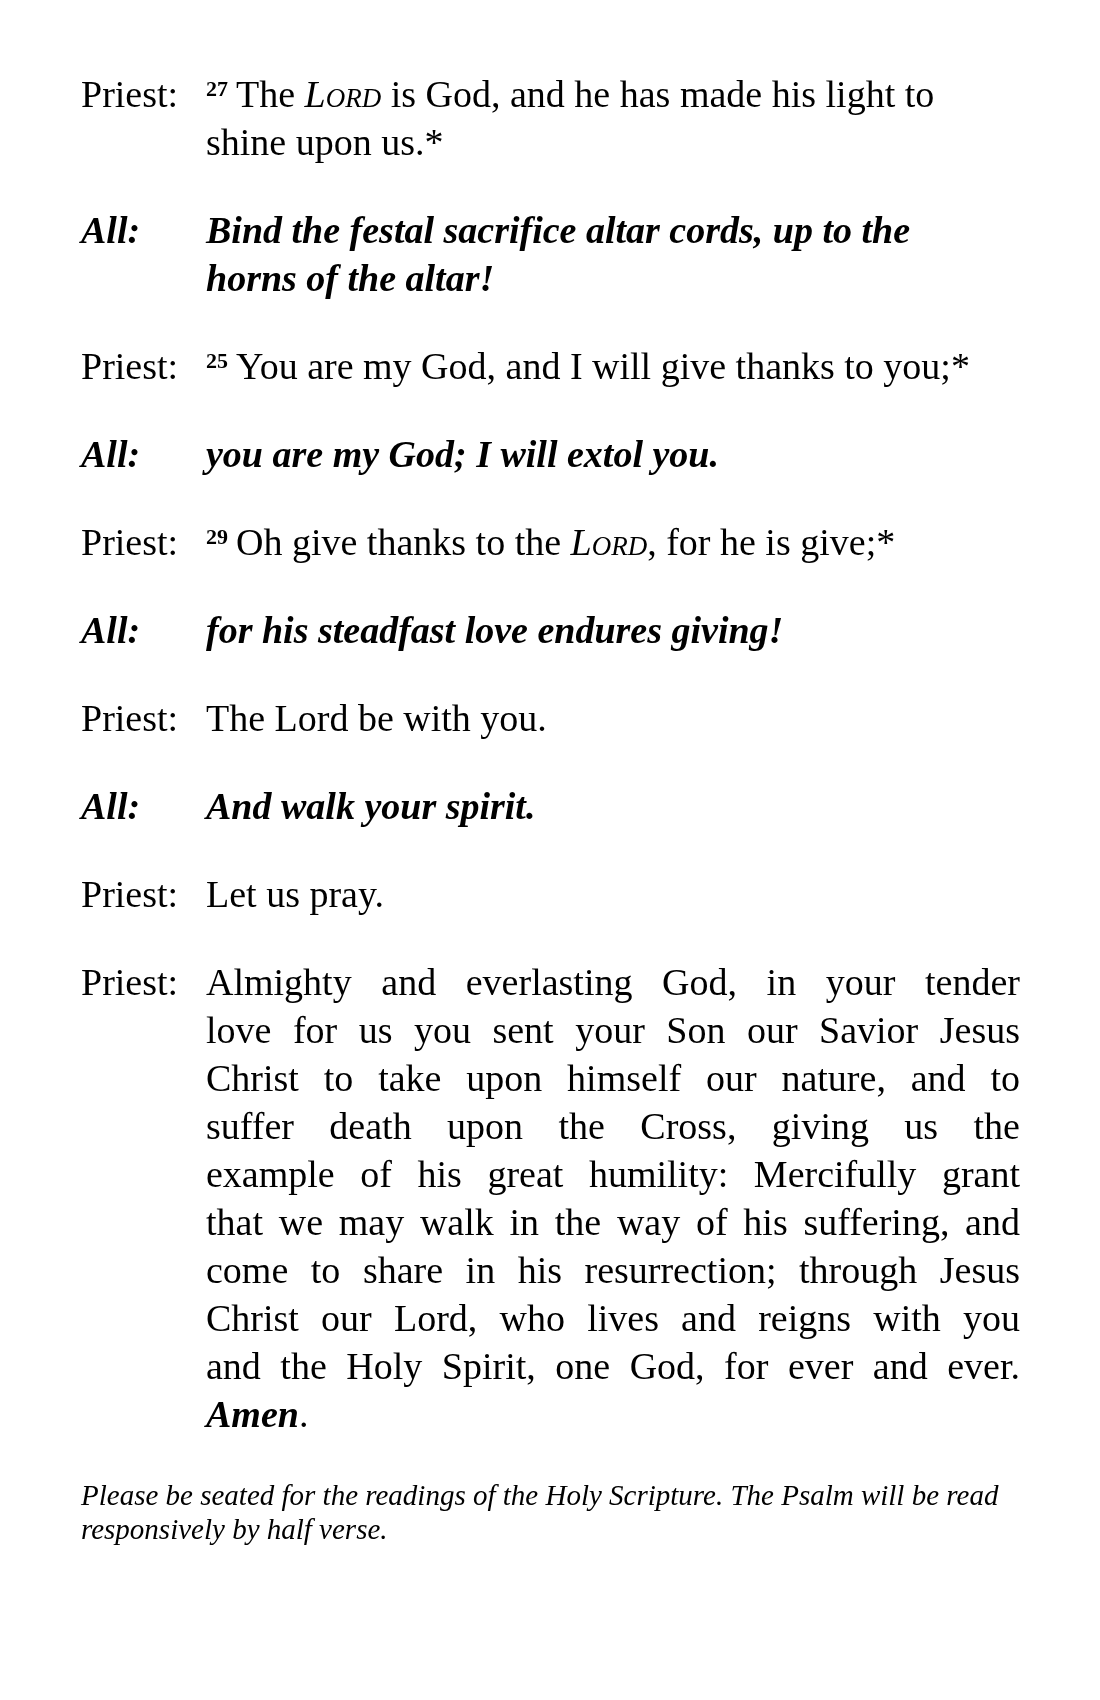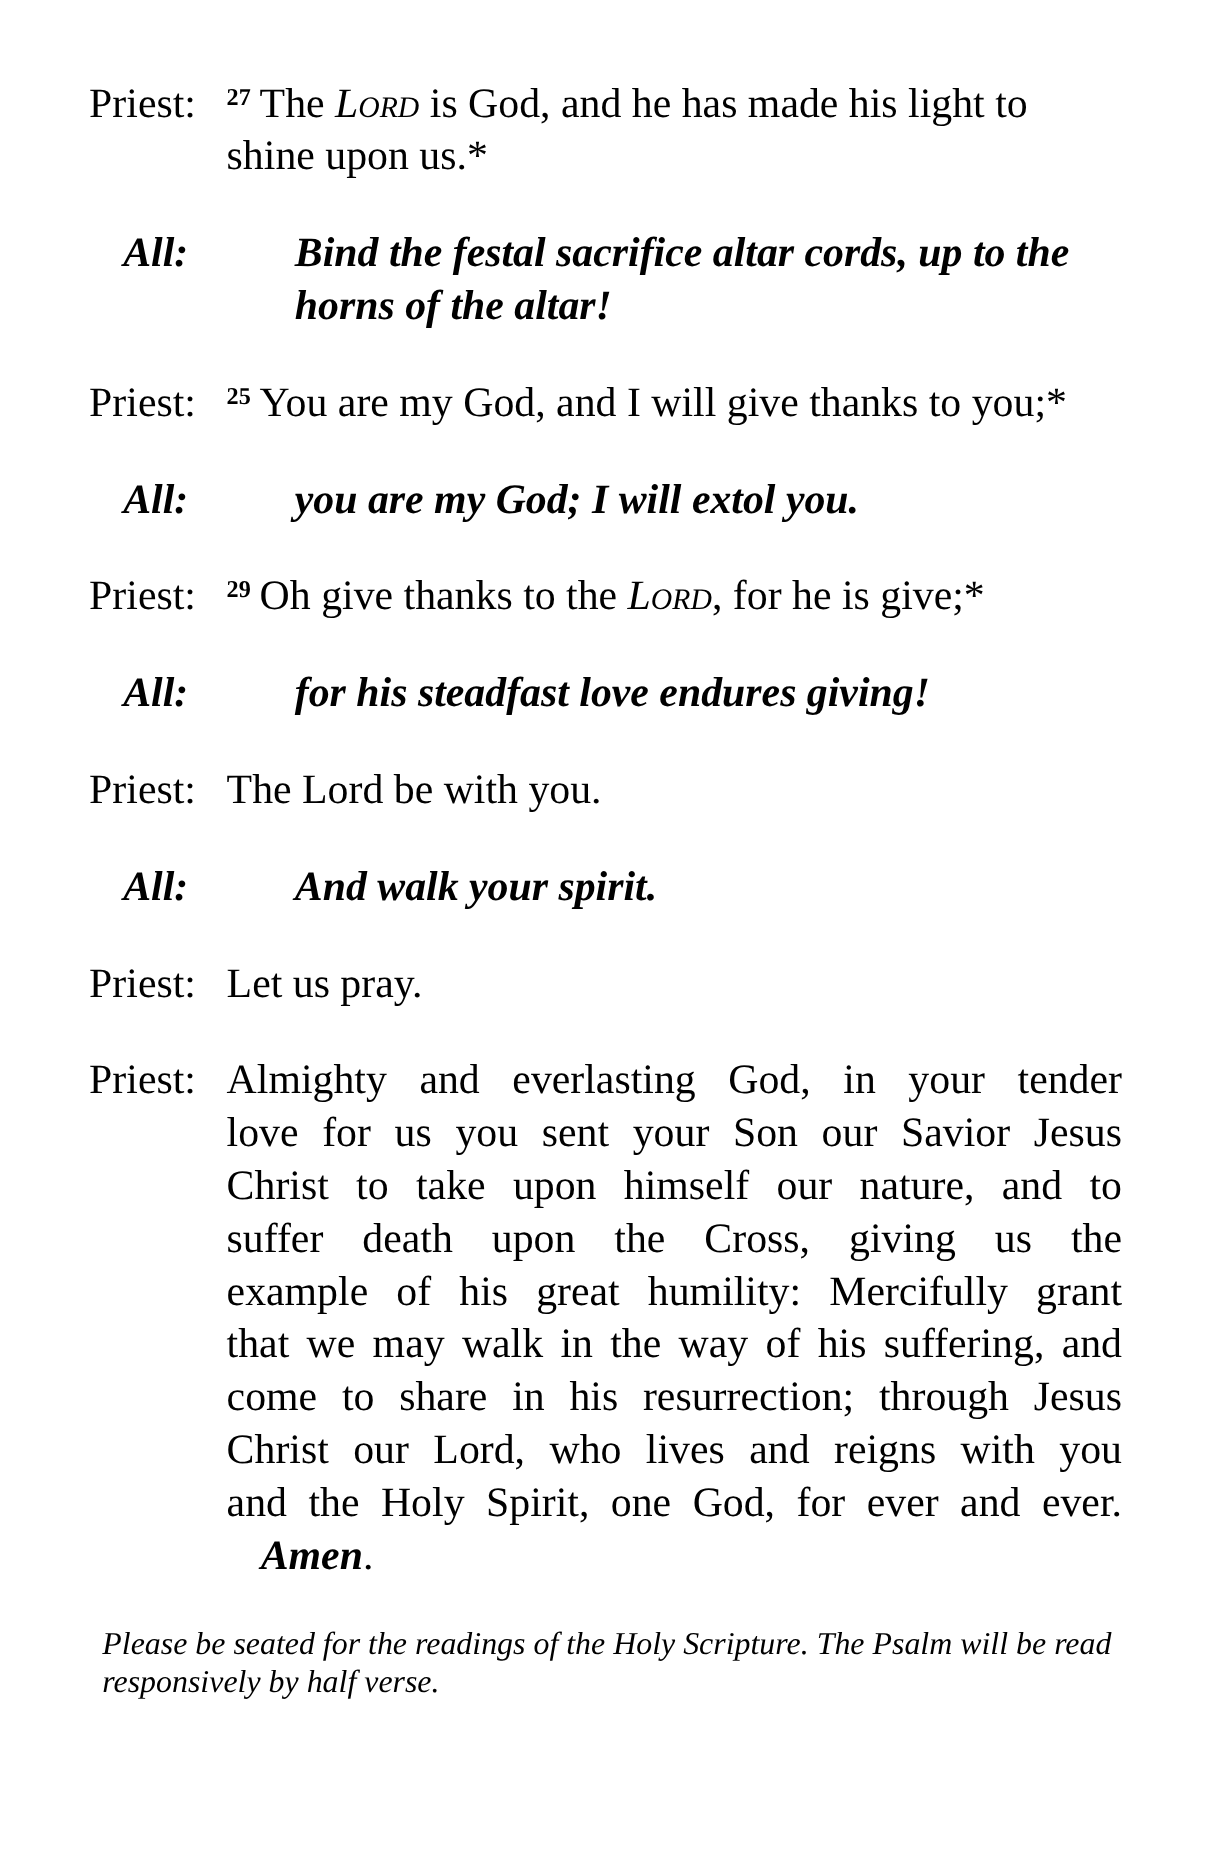--- a/index.html
+++ b/index.html
@@ -28,41 +28,40 @@
   .speaker {
     flex: 0 0 125px;
   }
   .body {
     flex: 1 1 auto;
     text-align: left;
   }
   .bi {
     font-weight: bold;
     font-style: italic;
-    margin-left: 31px;
   }
   .body.justify {
     text-align: justify;
     text-align-last: justify;
     text-justify: inter-word;
   }
   .sc {
     font-variant: small-caps;
     font-style: italic;
   }
   .verse {
     font-weight: bold;
     font-size: 22px;
     line-height: 0;
     vertical-align: 11px;
     margin-right: 8px;
     font-family: Liberation Serif, serif;
   }
   .footnote {
-    margin: 30px 0 0 12px;
+    margin: 30px 0 0 0;
     font-style: italic;
     font-size: 29px;
     line-height: 34px;
   }
 </style>
 </head>
 <body>
 
 <div class="page">
   <div>

